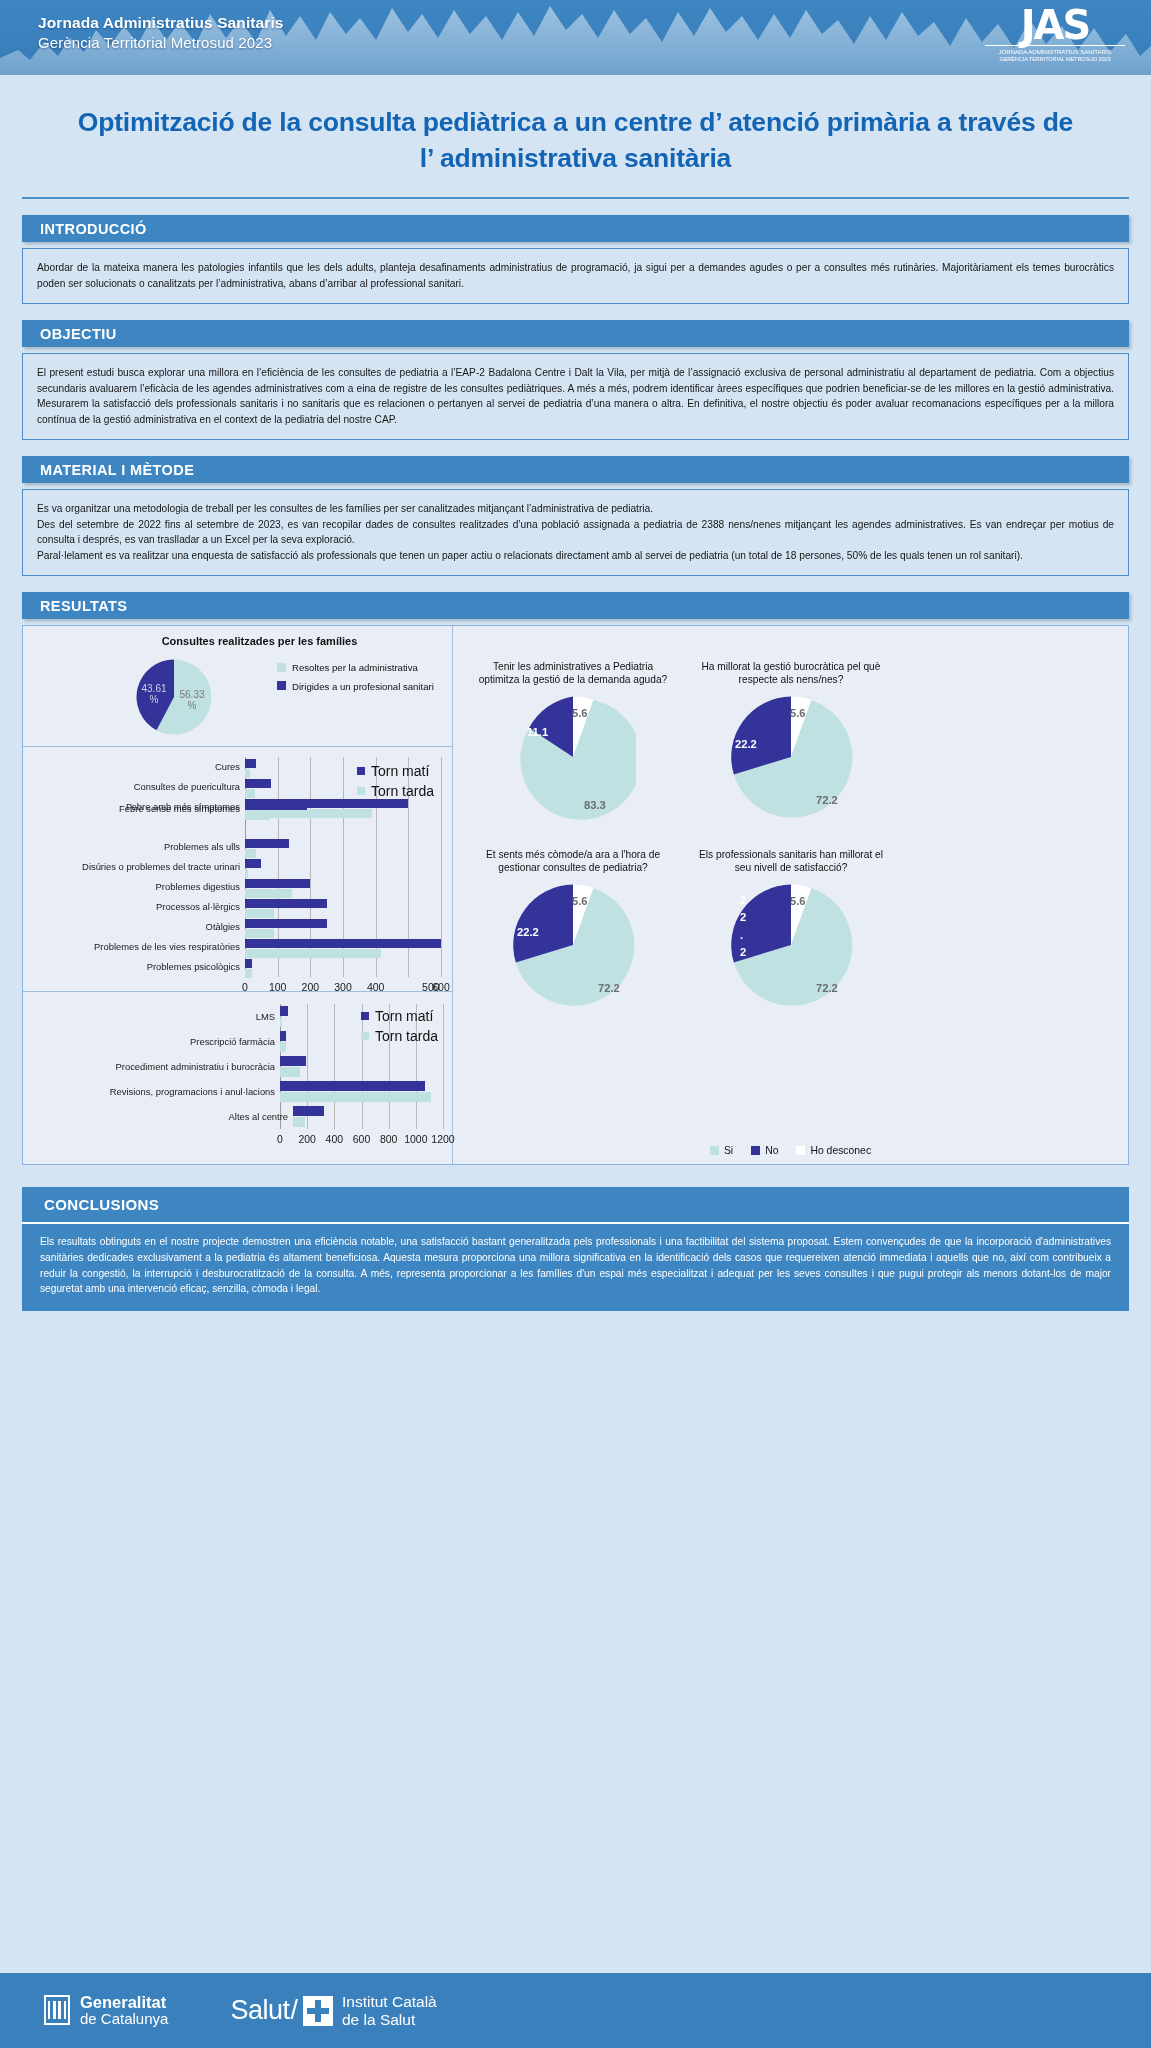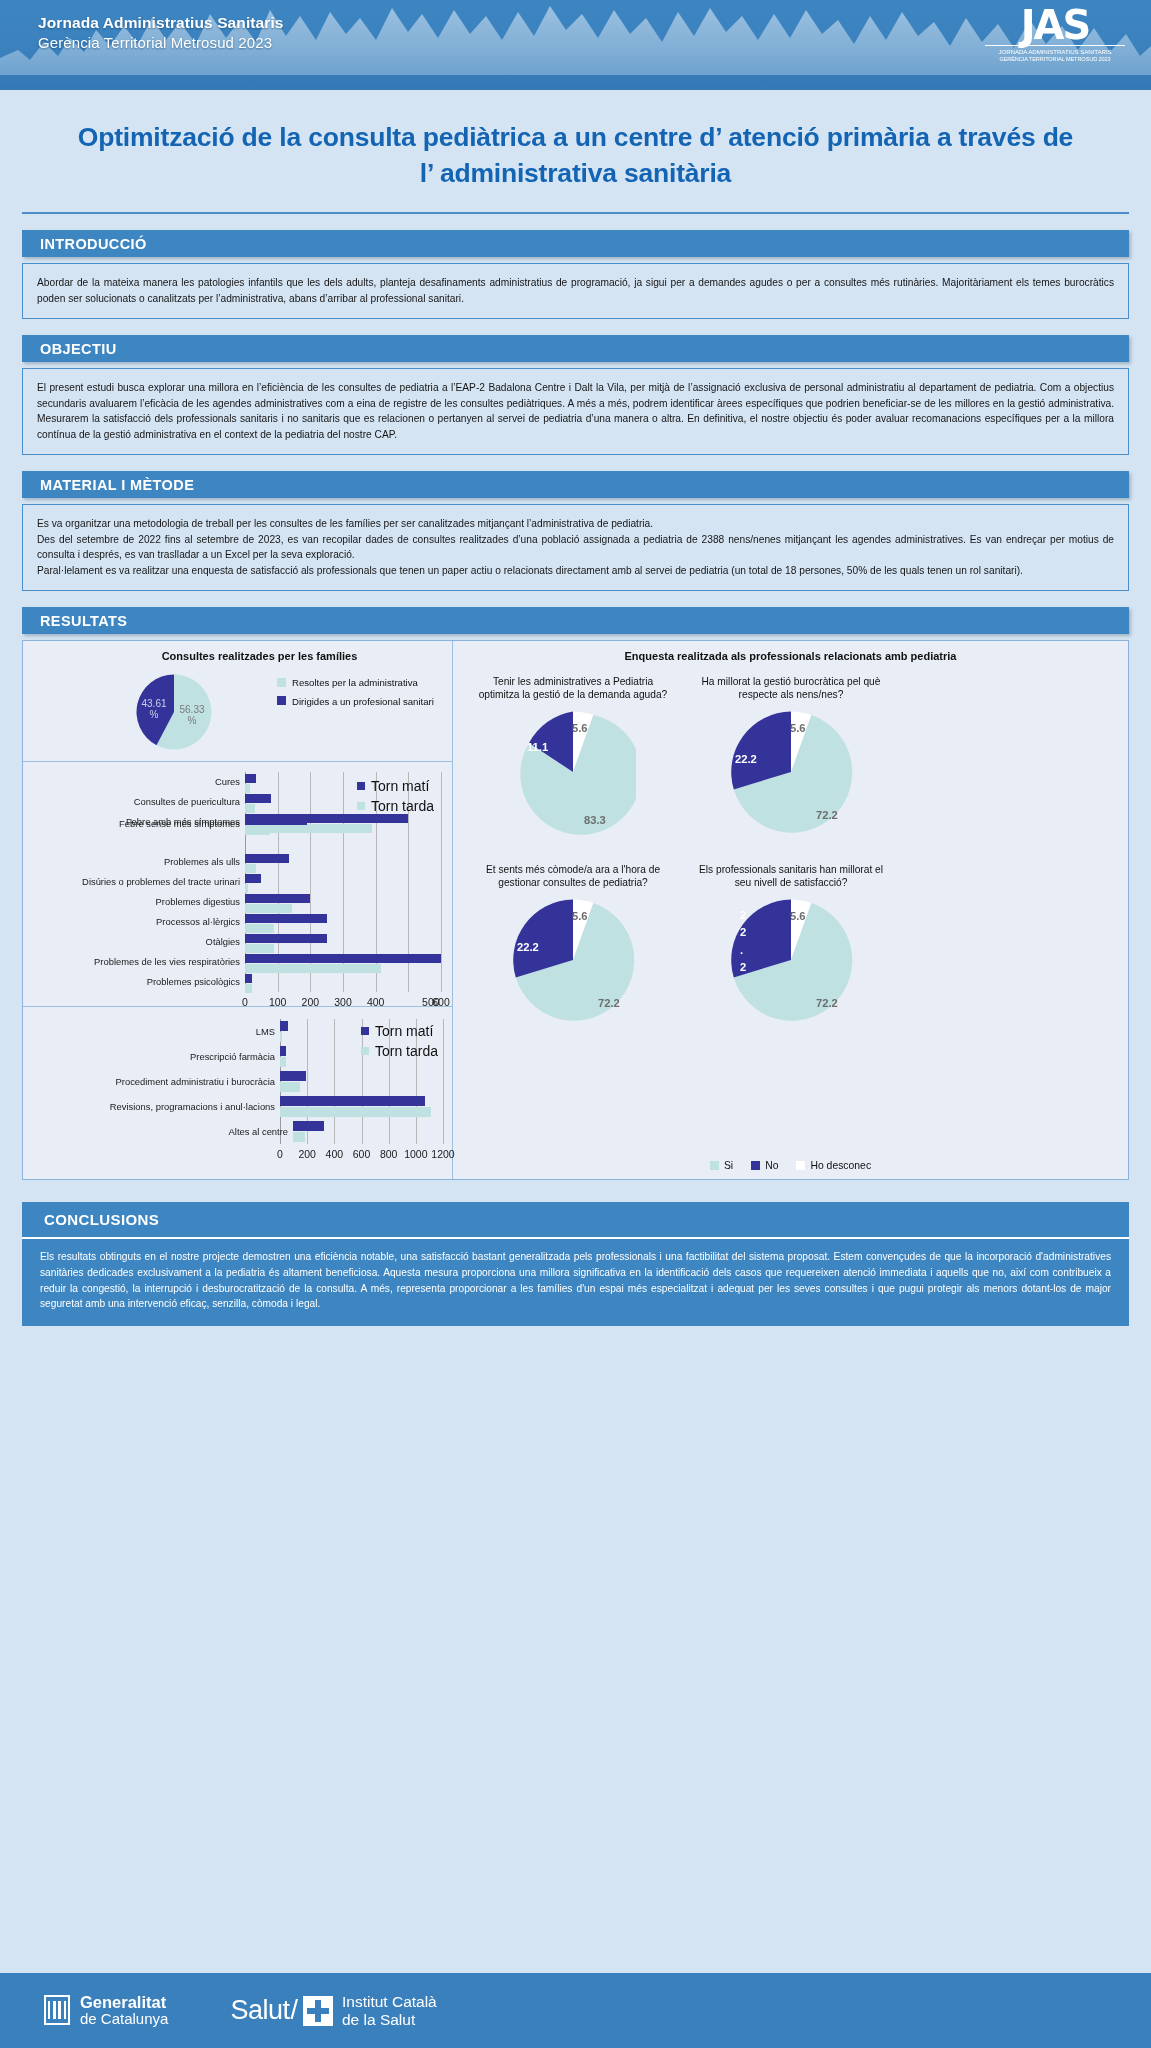--- a/index.html
+++ b/index.html
@@ -14,21 +14,21 @@
     width: 1151px;
     height: 2048px;
     background: #d4e4f3;
     overflow: hidden;
   }
 
   
   .banner {
     position: relative;
     width: 1151px;
-    height: 90px;
+    height: 75px;
     background: linear-gradient(180deg, #3d86c2 0%, #3a80bd 60%, #3479b6 100%);
     overflow: hidden;
   }
   .banner-rocks {
     position: absolute;
     left: 0; top: 0;
     width: 1151px; height: 75px;
     opacity: .55;
   }
   .banner-text {
@@ -519,21 +519,20 @@
             </div>
             <div class="row">
               <span class="sw sw-teal"></span>
               <span>Torn tarda</span>
             </div>
           </div>
         </div>
       </div>
 
       <div class="res-right">
-        <div class="right-title">Enquesta realitzada als professionals relacionats amb pediatria</div>
 
         <div class="pie-cell" style="left:20px; top:34px;">
           <div class="pie-q">Tenir les administratives a Pediatria optimitza la gestió de la demanda aguda?</div>
           <div class="pie-big">
             <svg viewBox="0 0 100 100" width="126" height="126">
 
               <path d="M50,50 L50,2 A48,48 0 0,1 66.2,4.8 Z" fill="#ffffff"></path>
 
               <path d="M50,50 L66.2,4.8 A48,48 0 1,1 15.1,27.0 Z" fill="#bfe1e2"></path>
 

